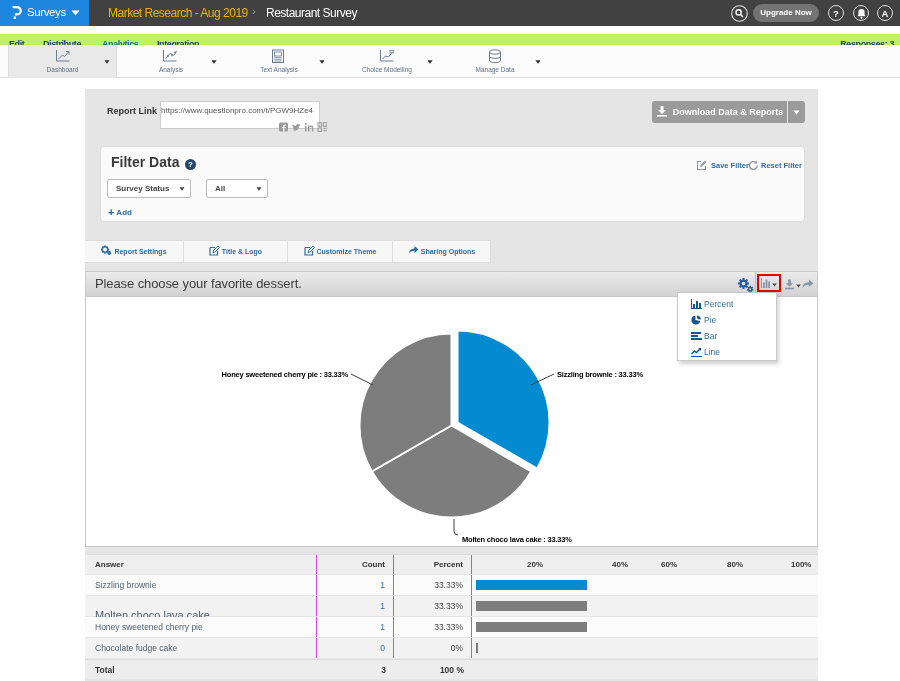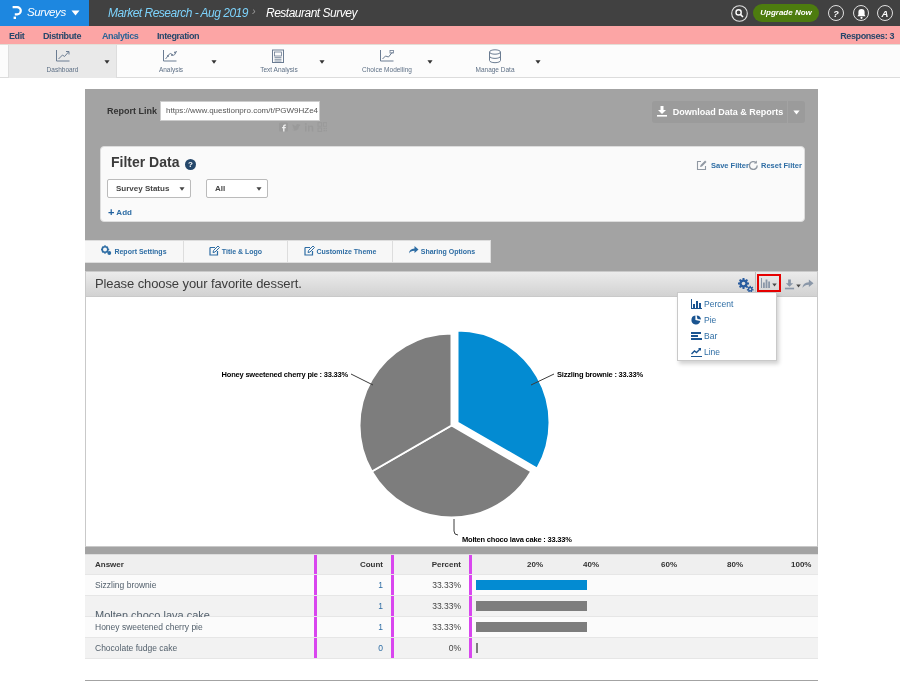--- a/index.html
+++ b/index.html
@@ -1,42 +1,42 @@
 <!DOCTYPE html>
 <html><head>
 <meta charset="utf-8">
 <style>
 * { margin:0; padding:0; box-sizing:border-box; }
 html,body { width:900px; height:681px; background:#fff; font-family:"Liberation Sans", sans-serif; overflow:hidden; }
 .abs { position:absolute; }
 
-#topbar { position:absolute; left:0; top:0; width:900px; height:26px; background:#414141;font-style:italic; }
+#topbar { position:absolute; left:0; top:0; width:900px; height:26px; background:#414141; }
 #logobox { position:absolute; left:0; top:0; width:89px; height:26px; background:#1d87e0; }
 #logobox .brand { position:absolute; left:27px; top:6px; color:#fff; font-size:11.5px; letter-spacing:-0.4px; }
-#crumb1 { position:absolute; left:108px; top:6px; font-size:12px; letter-spacing:-0.5px; color:#7dd3fc; }
+#crumb1 { position:absolute; left:108px; top:6px; font-size:12px; letter-spacing:-0.5px; color:#eab308; }
 #crumb-sep { position:absolute; left:252px; top:5px; font-size:11px; color:#9a9a9a; }
 #crumb2 { position:absolute; left:266px; top:6px; font-size:12px; letter-spacing:-0.5px; color:#fff; }
 .hcirc { position:absolute; top:5px; width:16px; height:16px; border:1px solid #e0e0e0; border-radius:50%; color:#fff; text-align:center; font-size:9.5px; line-height:15px; font-weight:bold; }
-#upgrade { position:absolute; left:753px; top:4px; width:66px; height:18px; background:#4d7c0f; border-radius:9px; color:#fff; font-size:8px; font-weight:bold; text-align:center; line-height:18px; }
-
-#nav { position:absolute; left:0; top:26px; width:900px; height:19px; background:#fca5a5; border-bottom:1px solid #e3ded7; }
+#upgrade { position:absolute; left:753px; top:4px; width:66px; height:18px; background:#737373; border-radius:9px; color:#fff; font-size:8px; font-weight:bold; text-align:center; line-height:18px; }
+
+#nav { position:absolute; left:0; top:34px; width:900px; height:19px; background:#bef264; border-bottom:1px solid #e3ded7; }
 #nav span { position:absolute; top:5px; font-size:9px; letter-spacing:-0.4px; font-weight:bold; color:#25476a; }
 #resp { position:absolute; right:6px; top:6px; font-size:7.5px; letter-spacing:-0.1px; color:#2e6da4; font-weight:bold; }
 
 #toolbar { position:absolute; left:0; top:45px; width:900px; height:33px; background:#fcfcfc; border-bottom:1px solid #dcdcdc; }
 .tcell { position:absolute; top:0; height:33px; }
 .tcell.sel { background:#e9e9e9; border-left:1px solid #ddd; border-right:1px solid #ddd; }
 .tlabel { position:absolute; width:100%; top:21px; text-align:center; font-size:6.5px; color:#5d6f85; }
 .ticon { position:absolute; top:4px; }
 .tcaret { position:absolute; top:14px; line-height:0; }
 
-#content { position:absolute; left:85px; top:89px; width:733px; height:592px; background:#a3a3a3; }
+#content { position:absolute; left:85px; top:89px; width:733px; height:592px; background:#e5e5e5; }
 
 #rl-label { position:absolute; left:22px; top:17px; font-size:9px; font-weight:bold; color:#333; }
-#rl-input { position:absolute; left:75px; top:12px; width:160px; height:20px; background:#fff; border:1px solid #ccc; font-size:8px; color:#555; line-height:18px; padding-left:5px; white-space:nowrap; overflow:hidden; }
+#rl-input { position:absolute; left:75px; top:12px; width:160px; height:28px; background:#fff; border:1px solid #ccc; font-size:8px; color:#555; line-height:18px; white-space:nowrap; overflow:hidden; }
 #rl-social { position:absolute; left:194px; top:33px; width:48px; height:10px; }
 #dl-btn { position:absolute; left:567px; top:12px; width:135px; height:22px; background:#9b9b9b; border-radius:3px 0 0 3px; color:#fff; font-size:9px; font-weight:bold; text-align:center; line-height:22px; white-space:nowrap; }
 #dl-caret { position:absolute; left:703px; top:12px; width:17px; height:22px; background:#9b9b9b; border-radius:0 3px 3px 0; }
 #dl-caret svg { display:block; margin:9px auto 0; }
 
 #filter { position:absolute; left:15px; top:57px; width:705px; height:76px; background:#fafafa; border:1px solid #ddd; border-radius:4px; }
 #filter h2 { position:absolute; left:10px; top:7px; font-size:14px; color:#3b3b3b; }
 #fhelp { position:absolute; left:84px; top:12px; width:11px; height:11px; background:#25476a; border-radius:50%; color:#fff; font-size:8px; font-weight:bold; text-align:center; line-height:11px; }
 .flink { position:absolute; top:14px; font-size:7.5px; font-weight:bold; color:#2e6da4; white-space:nowrap; }
 .fsel { position:absolute; top:32px; height:19px; background:#fff; border:1px solid #bbb; border-radius:2px; font-size:8px; font-weight:bold; color:#444; line-height:17px; padding-left:8px; }
@@ -52,21 +52,21 @@
 #chead .title { position:absolute; left:9px; top:4px; font-size:13px; letter-spacing:-0.1px; color:#3d3d3d; }
 
 #ddmenu { position:absolute; left:592px; top:203px; width:100px; height:69px; background:#fff; border:1px solid #c9c9c9; box-shadow:2px 3px 4px rgba(0,0,0,0.18); z-index:30; }
 .dditem { position:absolute; left:0; width:100%; height:16px; font-size:8.5px; color:#2e6da4; line-height:16px; }
 .dditem svg { position:absolute; left:13px; top:3px; }
 .dditem span { position:absolute; left:26px; }
 
 #rtable { position:absolute; left:0; top:465px; width:733px; height:126px; background:#fff; border-top:1px solid #ddd; }
 .trow { position:absolute; left:0; width:733px; border-bottom:1px solid #e6e6e6; }
 .tc { position:absolute; top:0; height:100%; }
-.cb { border-right:3px solid #d946ef; }
+.cb { border-right:1px solid #d946ef; }
 </style>
 </head>
 <body>
 
 <div id="topbar">
   <div id="logobox">
     <svg class="abs" style="left:11px;top:6px" width="11" height="14" viewBox="0 0 11 14">
       <path d="M1.6 1.2 h4.6 a3.6 3.6 0 0 1 0 7.2 h-2.4" fill="none" stroke="#fff" stroke-width="2.2"></path>
       <rect x="2.6" y="10.6" width="2.4" height="2.4" fill="#fff"></rect>
     </svg>
@@ -366,21 +366,21 @@
           <span class="abs" style="left:10px; top:5px; font-size:8px; color:#333;">Answer</span>
         </div>
       <div class="tc cb" style="left:232px; width:77px;">
           <span class="abs" style="right:8px; top:5px; font-size:8px; color:#333;">Count</span>
         </div>
       <div class="tc cb" style="left:309px; width:78px;">
           <span class="abs" style="right:8px; top:5px; font-size:8px; color:#333;">Percent</span>
         </div>
       <div class="tc" style="left:387px; width:346px; font-size:8px; color:#333;">
         <span class="abs" style="left:55px; top:5px;">20%</span>
-        <span class="abs" style="left:111px; top:5px;">40%</span>
+        <span class="abs" style="left:140px; top:5px;">40%</span>
         <span class="abs" style="left:189px; top:5px;">60%</span>
         <span class="abs" style="left:255px; top:5px;">80%</span>
         <span class="abs" style="left:319px; top:5px;">100%</span>
       </div>
     </div>
     <div class="trow" style="top:20px; height:21px; background:#fbfbfb;">
       <div class="tc cb" style="left:0; width:232px;">
           <span class="abs" style="left:10px; top:5px; font-size:8.5px; color:#53606c;">Sizzling brownie</span>
         </div>
       <div class="tc cb" style="left:232px; width:77px;">
@@ -428,14 +428,25 @@
       <div class="tc cb" style="left:232px; width:77px;">
           <span class="abs" style="right:8px; top:5px; font-size:8.5px; color:#2e6da4;">0</span>
         </div>
       <div class="tc cb" style="left:309px; width:78px;">
           <span class="abs" style="right:8px; top:5px; font-size:8.5px; color:#444;">0%</span>
         </div>
       <div class="tc" style="left:387px; width:346px;">
           <div class="abs" style="left:4px; top:5px; width:2px; height:10px; background:#7d7d7d;"></div>
         </div>
     </div>
+    <div class="trow" style="top:104px; height:21px; background:#ededed; border-top:1px solid #ddd;">
+      <div class="tc" style="left:0; width:232px;">
+          <span class="abs" style="left:10px; top:5px; font-size:8.5px; font-weight:bold; color:#333;">Total</span>
+        </div>
+      <div class="tc" style="left:232px; width:77px;">
+          <span class="abs" style="right:8px; top:5px; font-size:8.5px; font-weight:bold; color:#333;">3</span>
+        </div>
+      <div class="tc" style="left:309px; width:78px;">
+          <span class="abs" style="right:8px; top:5px; font-size:8.5px; font-weight:bold; color:#333;">100 %</span>
+        </div>
+    </div>
   </div>
 </div>
 
 </body></html>

